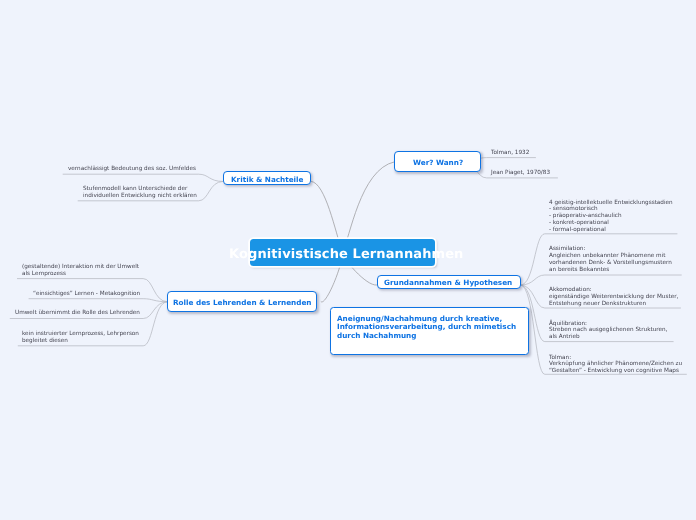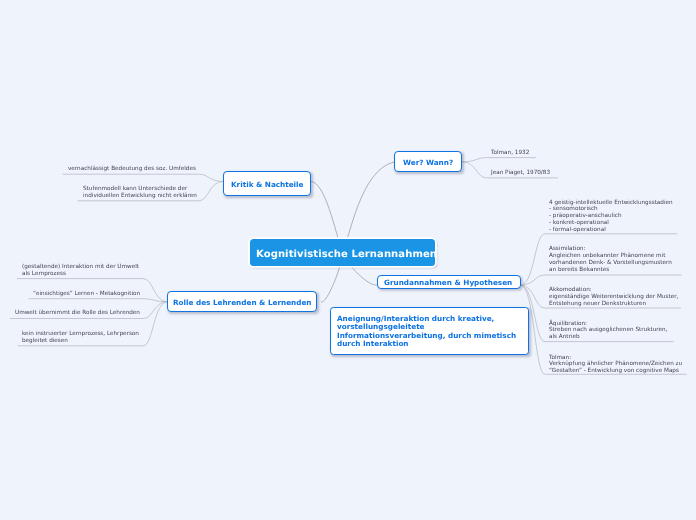--- a/index.html
+++ b/index.html
@@ -10,21 +10,21 @@
     position:relative;
     -webkit-font-smoothing:antialiased;
     text-rendering:geometricPrecision;
   }
   #map { position:absolute; left:0; top:0; width:696px; height:520px; }
   #links { position:absolute; left:0; top:0; width:696px; height:520px; overflow:visible; }
   .node { position:absolute; box-sizing:border-box; }
   .topic span, .floating div, .central span, .leaf div { will-change:transform; }
   .central {
     background:#1a94e5; color:#fff; padding-top:5px;
-    font-weight:bold; font-size:10px; letter-spacing:0.1px;
+    font-weight:bold; font-size:13px; letter-spacing:0.1px;
     border-radius:3.5px;
     display:flex; align-items:center; justify-content:center;
     box-shadow:0 0 0 1.8px #ffffff, 1.6px 1.6px 2.2px rgba(70,70,100,0.28);
     white-space:nowrap;
     padding-left:8px;
   }
   .topic {
     background:#fff; color:#0e73e3; padding-top:2px;
     border:1.7px solid #0e73e3; border-radius:4px;
     font-weight:bold; font-size:7.25px;
@@ -113,35 +113,34 @@
       <div class="leaf" style="left: 32.5px; top: 290.7px;">
         <div>“einsichtiges” Lernen - Metakognition</div>
       </div>
       <div class="leaf" style="left: 15.4px; top: 310.1px;">
         <div>Umwelt übernimmt die Rolle des Lehrenden</div>
       </div>
       <div class="leaf" style="left: 21.7px; top: 331.4px;">
         <div>kein instruierter Lernprozess, Lehrperson</div>
         <div>begleitet diesen</div>
       </div>
-      <div class="node topic" style="left: 394.4px; top: 151.4px; width: 68px; height: 20.9px;">
+      <div class="node topic" style="left: 394.4px; top: 151.4px; width: 87px; height: 20.9px;">
         <span>Wer? Wann?</span>
       </div>
-      <div class="node topic" style="left: 222.8px; top: 171px; width: 88.7px; height: 25px;">
+      <div class="node topic" style="left: 222.8px; top: 171px; width: 88.7px; height: 14px;">
         <span>Kritik &amp; Nachteile</span>
       </div>
       <div class="node topic" style="left: 376.5px; top: 274.6px; width: 144.2px; height: 14px;">
         <span>Grundannahmen &amp; Hypothesen</span>
       </div>
       <div class="node topic" style="left: 167.3px; top: 291.3px; width: 150px; height: 20.9px;">
         <span>Rolle des Lehrenden &amp; Lernenden</span>
       </div>
       <div class="node central" style="left: 250.1px; top: 239.4px; width: 184.5px; height: 26.2px;">
         <span>Kognitivistische Lernannahmen</span>
       </div>
       <div class="node floating" style="left: 330.2px; top: 306.8px; width: 198.7px; height: 48.1px;">
-        <div>Aneignung/Interaktion durch kreative,</div>
-        <div>vorstellungsgeleitete</div>
+        <div>Aneignung/Nachahmung durch kreative,</div>
         <div>Informationsverarbeitung, durch mimetisch</div>
-        <div>durch Interaktion</div>
+        <div>durch Nachahmung</div>
       </div>
     </div>
 </div>
 
 </body></html>

